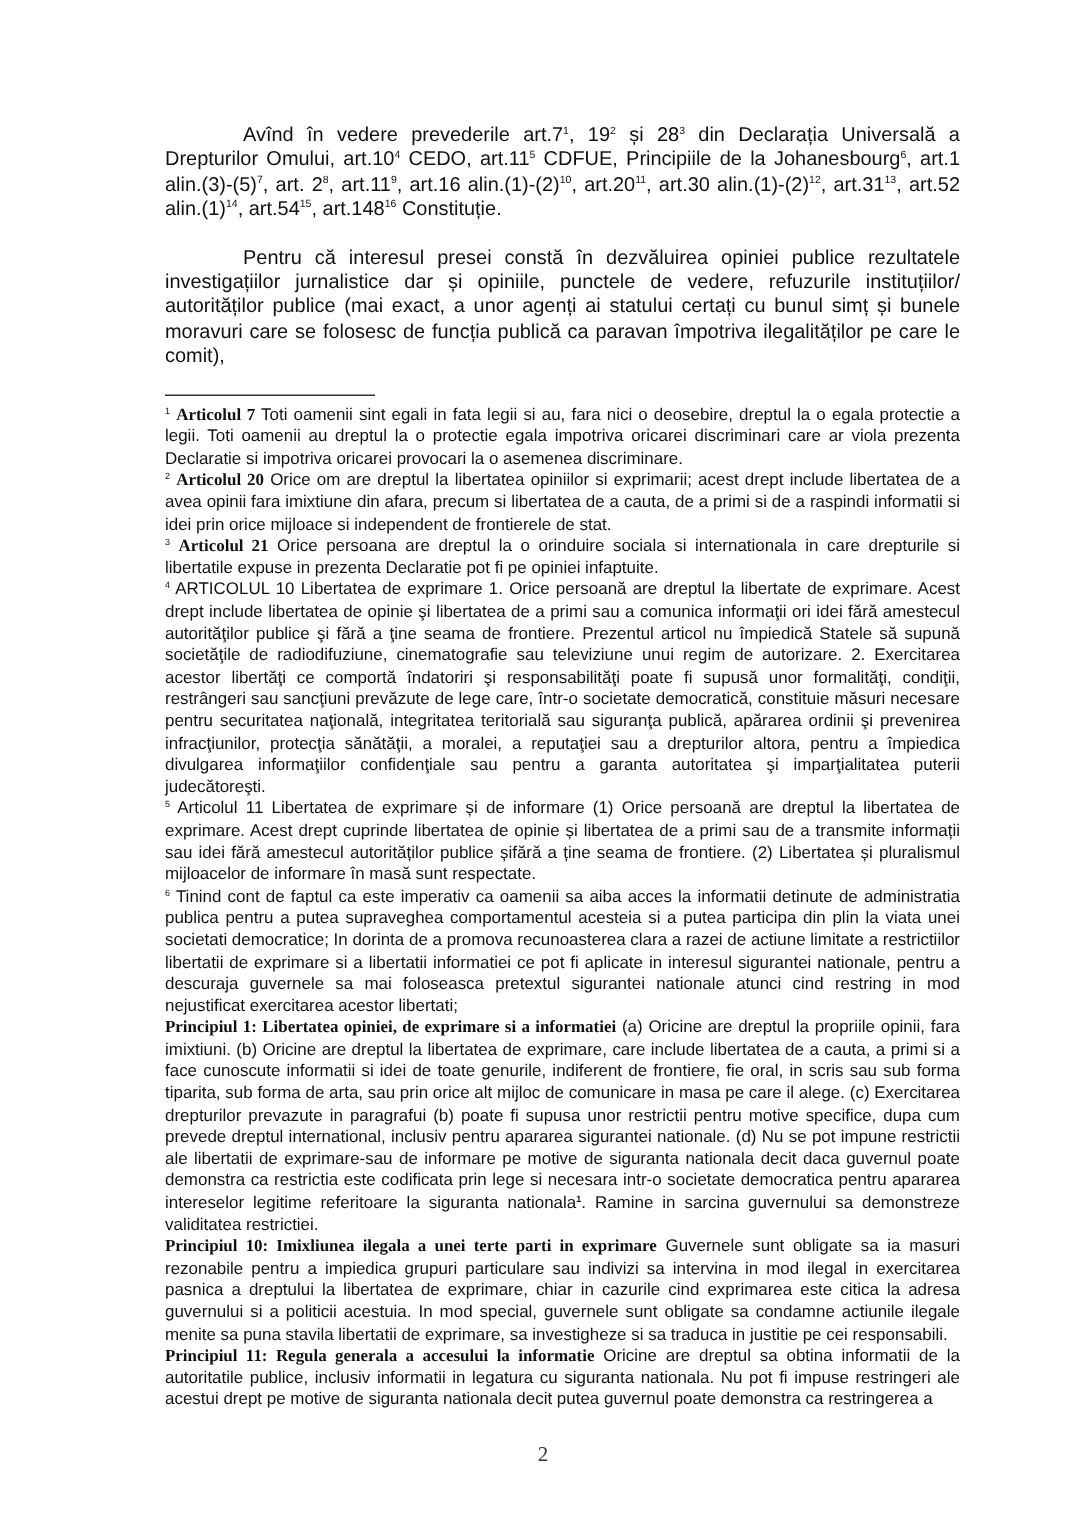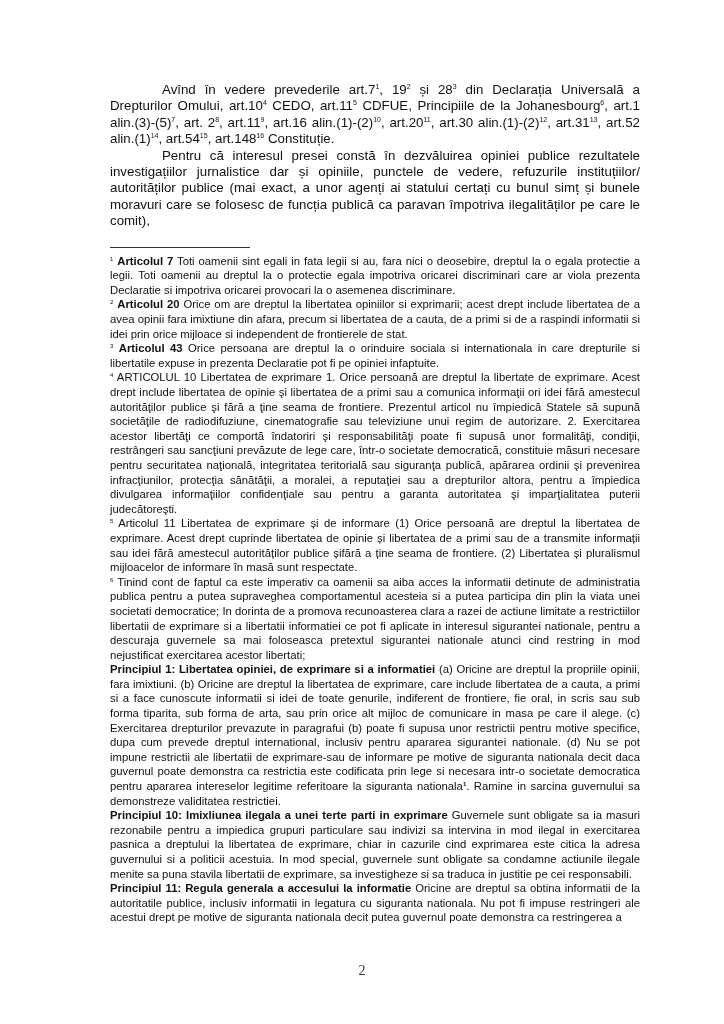--- a/index.html
+++ b/index.html
@@ -1,43 +1,43 @@
 <!DOCTYPE html>
 <html><head>
 <meta charset="utf-8">
 <style>
   html, body { margin:0; padding:0; background:#ffffff; }
   body { width:724px; height:1024px; position:relative; overflow:hidden; font-family:"Liberation Sans", sans-serif; color:#111; }
   .page { position:absolute; left:110px; top:82px; width:530px; }
   .main { font-size:13.3px; line-height:16.4px; text-align:justify; margin:0; }
   .main p { margin:0; text-indent:52px; }
-  .main p + p { }
+  .main p + p { margin-top:16px; }
   sup { font-size:7px; line-height:0; vertical-align:5px; }
   .sep { width:140px; height:0; border-top:1px solid #333; margin-top:17px; margin-bottom:6px; }
   .fn { font-size:11.3px; line-height:14.6px; text-align:justify; margin:0; }
   .fn p { margin:0; }
-  .fn b { font-weight:bold; }
+  .fn b { font-weight:bold;font-family:Liberation Serif, serif; }
   .fn sup { font-size:6px; vertical-align:4px; }
   .pagenum { position:absolute; top:963px; left:0; width:724px; text-align:center; font-family:"Liberation Serif", serif; font-size:14px; color:#333; }
 </style>
 </head>
 <body>
 
 <div class="page">
   <div class="main">
     <p><span>Avînd în vedere prevederile art.7</span><sup>1</sup><span>, 19</span><sup>2</sup><span> și 28</span><sup>3</sup><span> din Declarația Universală a Drepturilor Omului, art.10</span><sup>4</sup><span> CEDO, art.11</span><sup>5</sup><span> CDFUE, Principiile de la Johanesbourg</span><sup>6</sup><span>, art.1 alin.(3)-(5)</span><sup>7</sup><span>, art. 2</span><sup>8</sup><span>, art.11</span><sup>9</sup><span>, art.16 alin.(1)-(2)</span><sup>10</sup><span>, art.20</span><sup>11</sup><span>, art.30 alin.(1)-(2)</span><sup>12</sup><span>, art.31</span><sup>13</sup><span>, art.52 alin.(1)</span><sup>14</sup><span>, art.54</span><sup>15</sup><span>, art.148</span><sup>16</sup><span> Constituție.</span></p>
     <p>Pentru că interesul presei constă în dezvăluirea opiniei publice rezultatele investigațiilor jurnalistice dar și opiniile, punctele de vedere, refuzurile instituțiilor/ autorităților publice (mai exact, a unor agenți ai statului certați cu bunul simț și bunele moravuri care se folosesc de funcția publică ca paravan împotriva ilegalităților pe care le comit),</p>
   </div>
 
   <div class="sep"></div>
 
   <div class="fn">
     <p><sup>1</sup> <b>Articolul 7</b><span> Toti oamenii sint egali in fata legii si au, fara nici o deosebire, dreptul la o egala protectie a legii. Toti oamenii au dreptul la o protectie egala impotriva oricarei discriminari care ar viola prezenta Declaratie si impotriva oricarei provocari la o asemenea discriminare.</span></p>
     <p><sup>2</sup> <b>Articolul 20</b><span> Orice om are dreptul la libertatea opiniilor si exprimarii; acest drept include libertatea de a avea opinii fara imixtiune din afara, precum si libertatea de a cauta, de a primi si de a raspindi informatii si idei prin orice mijloace si independent de frontierele de stat.</span></p>
-    <p><sup>3</sup> <b>Articolul 43</b><span> Orice persoana are dreptul la o orinduire sociala si internationala in care drepturile si libertatile expuse in prezenta Declaratie pot fi pe opiniei infaptuite.</span></p>
+    <p><sup>3</sup> <b>Articolul 21</b><span> Orice persoana are dreptul la o orinduire sociala si internationala in care drepturile si libertatile expuse in prezenta Declaratie pot fi pe opiniei infaptuite.</span></p>
     <p><sup>4</sup><span> ARTICOLUL 10 Libertatea de exprimare 1.  Orice persoană are dreptul la libertate de exprimare. Acest drept include libertatea de opinie şi libertatea de a primi sau a comunica informaţii ori idei fără amestecul autorităţilor publice şi fără a ţine seama de frontiere. Prezentul articol nu împiedică Statele să supună societăţile de radiodifuziune, cinematografie sau televiziune unui regim de autorizare. 2. Exercitarea acestor libertăţi ce comportă îndatoriri şi responsabilităţi poate fi supusă unor formalităţi, condiţii, restrângeri sau sancţiuni prevăzute de lege care, într-o societate democratică, constituie măsuri necesare pentru securitatea naţională, integritatea teritorială sau siguranţa publică, apărarea ordinii şi prevenirea infracţiunilor, protecţia sănătăţii, a moralei, a reputaţiei sau a drepturilor altora, pentru a împiedica divulgarea informaţiilor confidenţiale sau pentru a garanta autoritatea şi imparţialitatea puterii judecătoreşti.</span></p>
     <p><sup>5</sup><span> Articolul 11 Libertatea de exprimare și de informare (1) Orice persoană are dreptul la libertatea de exprimare. Acest drept cuprinde libertatea de opinie și libertatea de a primi sau de a transmite informații sau idei fără amestecul autorităților publice șifără a ține seama de frontiere.  (2) Libertatea și pluralismul mijloacelor de informare în masă sunt respectate.</span></p>
     <p><sup>6</sup><span> Tinind cont de faptul ca este imperativ ca oamenii sa aiba acces la informatii detinute de administratia publica pentru a putea supraveghea comportamentul acesteia si a putea participa din plin la viata unei societati democratice; In dorinta de a promova recunoasterea clara a razei de actiune limitate a restrictiilor libertatii de exprimare si a libertatii informatiei ce pot fi aplicate in interesul sigurantei nationale, pentru a descuraja guvernele sa mai foloseasca pretextul sigurantei nationale atunci cind restring in mod nejustificat exercitarea acestor libertati;</span></p>
     <p><b>Principiul 1: Libertatea opiniei, de exprimare si a informatiei</b><span> (a) Oricine are dreptul la propriile opinii, fara imixtiuni. (b) Oricine are dreptul la libertatea de exprimare, care include libertatea de a cauta, a primi si a face cunoscute informatii si idei de toate genurile, indiferent de frontiere, fie oral, in scris sau sub forma tiparita, sub forma de arta, sau prin orice alt mijloc de comunicare in masa pe care il alege. (c) Exercitarea drepturilor prevazute in paragrafui (b) poate fi supusa unor restrictii pentru motive specifice, dupa cum prevede dreptul international, inclusiv pentru apararea sigurantei nationale. (d) Nu se pot impune restrictii ale libertatii de exprimare-sau de informare pe motive de siguranta nationala decit daca guvernul poate demonstra ca restrictia este codificata prin lege si necesara intr-o societate democratica pentru apararea intereselor legitime referitoare la siguranta nationala</span><sup style="font-weight:bold">1</sup><span>. Ramine in sarcina guvernului sa demonstreze validitatea restrictiei.</span></p>
     <p><b>Principiul 10: Imixliunea ilegala a unei terte parti in exprimare</b><span> Guvernele sunt obligate sa ia masuri rezonabile pentru a impiedica grupuri particulare sau indivizi sa intervina in mod ilegal in exercitarea pasnica a dreptului la libertatea de exprimare, chiar in cazurile cind exprimarea este citica la adresa guvernului si a politicii acestuia. In mod special, guvernele sunt obligate sa condamne actiunile ilegale menite sa puna stavila libertatii de exprimare, sa investigheze si sa traduca in justitie pe cei responsabili.</span></p>
     <p><b>Principiul 11: Regula generala a accesului la informatie</b><span> Oricine are dreptul sa obtina informatii de la autoritatile publice, inclusiv informatii in legatura cu siguranta nationala. Nu pot fi impuse restringeri ale acestui drept pe motive de siguranta nationala decit putea guvernul poate demonstra ca restringerea a</span></p>
   </div>
 </div>
 
 <div class="pagenum">2</div>

